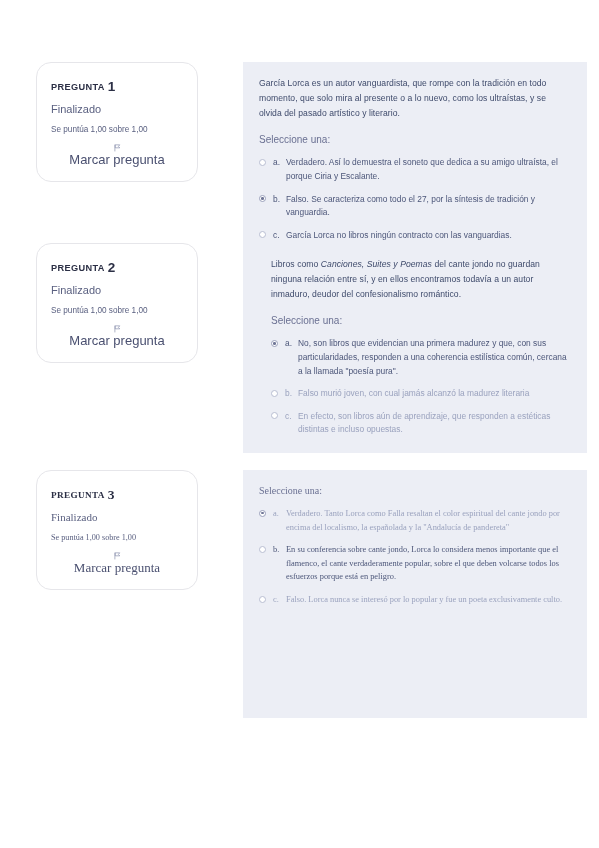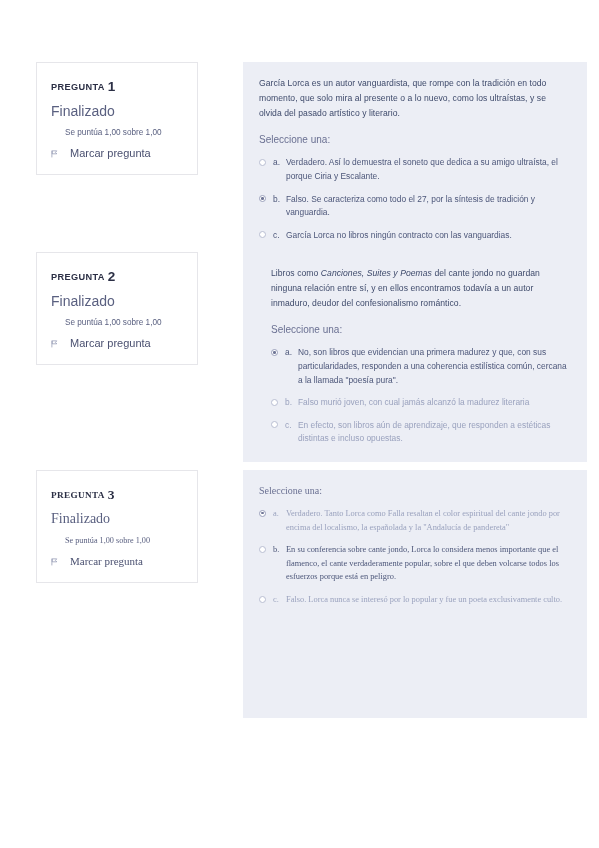--- a/index.html
+++ b/index.html
@@ -40,21 +40,21 @@
   }
 
   .info-card {
     position: absolute;
     left: 36px;
     top: 0;
     width: 162px;
     box-sizing: border-box;
     background: #ffffff;
     border: 1px solid #e6e6ea;
-    border-radius: 0;
+    border-radius: 15px;
     padding: 17px 14px 14px 14px;
   }
 
   .info-title {
     font-size: 9.2px;
     font-weight: bold;
     letter-spacing: 0.35px;
     color: #2b2f45;
     text-transform: uppercase;
     margin: 0 0 9px 0;
@@ -62,39 +62,40 @@
   }
   .info-title .qnum {
     font-size: 13.5px;
     font-weight: bold;
     letter-spacing: 0;
     margin-left: 3px;
     vertical-align: -1px;
   }
 
   .info-state {
-    font-size: 14px;
+    font-size: 11px;
     color: #5a6080;
     margin: 0 0 9px 0;
     line-height: 1.2;
   }
   .info-grade {
     font-size: 8.2px;
     color: #5a6080;
-    margin: 0 0 9px 14px;
+    margin: 0 0 9px 0;
     line-height: 1.2;
   }
   .info-flag {
-    font-size: 11px;
+    font-size: 13px;
     color: #4a5070;
     margin: 0;
     line-height: 1.2;
     display: flex;
     align-items: center;
-    gap: 12px;
+    gap: 0;
+    flex-direction: column;
   }
   .flag-icon {
     display: inline-block;
     width: 7px;
     height: 8px;
     flex: 0 0 auto;
     position: relative;
   }
   .flag-icon svg { display: block; }
 
@@ -217,21 +218,21 @@
               <span class="answer-text">Falso. Se caracteriza como todo el 27, por la síntesis de tradición y vanguardia.</span>
             </li>
             <li class="answer">
               <span class="radio"></span>
               <span class="answer-letter">c.</span>
               <span class="answer-text">García Lorca no libros ningún contracto con las vanguardias.</span>
             </li>
           </ul>
         </div>
       </div>
-      <div class="question-block" style="top: 252px; height: 200px;">
+      <div class="question-block" style="top: 243px; height: 200px;">
         <div class="info-card" style="min-height: 104px;">
           <div class="info-title"><span>PREGUNTA</span><span class="qnum">2</span></div>
           <div class="info-state">Finalizado</div>
           <div class="info-grade">Se puntúa 1,00 sobre 1,00</div>
           <div class="info-flag">
             <span class="flag-icon">
               <svg viewBox="0 0 8 9" width="7" height="8" aria-hidden="true">
                 <path d="M1 0.6 L1 8.4" stroke="#8a90ad" stroke-width="0.8" fill="none"></path>
                 <path d="M1.4 0.9 L6.6 0.9 L5.0 2.6 L6.6 4.3 L1.4 4.3 Z" fill="none" stroke="#8a90ad" stroke-width="0.8"></path>
               </svg>

